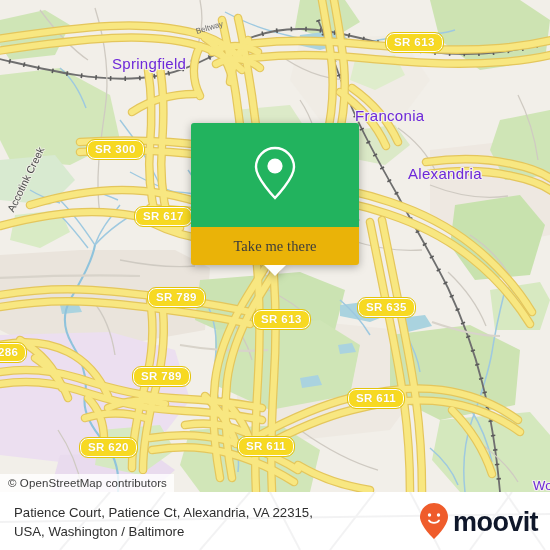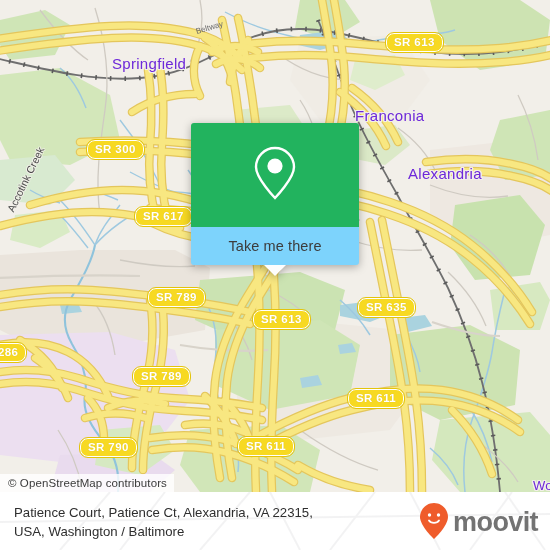--- a/index.html
+++ b/index.html
@@ -82,24 +82,24 @@
     filter: drop-shadow(0 2px 4px rgba(0,0,0,.30));
   }
   #popup-body {
     width: 168px; height: 104px;
     background: #22b35e;
     border-radius: 3px 3px 0 0;
     display: flex; align-items: center; justify-content: center;
   }
   #popup-footer {
     width: 168px; height: 38px;
-    background: #7dd3fc;
+    background: #eab308;
     border-radius: 0 0 3px 3px;
     display: flex; align-items: center; justify-content: center;
-    color: #3c3c3c; font-size: 14.5px; letter-spacing: .1px;
+    color: #3c3c3c; font-size: 14.5px; letter-spacing: .1px; font-family: Liberation Serif, serif;
   }
   #popup-tail {
     position: absolute; left: 50%; top: 142px;
     margin-left: -11px;
     width: 0; height: 0;
     border-left: 11px solid transparent;
     border-right: 11px solid transparent;
     border-top: 11px solid #fdfdfd;
   }
 
@@ -123,21 +123,21 @@
     font-size: 13.2px;
     line-height: 1.42;
     z-index: 2;
   }
   #brand {
     position: relative;
     display: flex; align-items: center; gap: 4px;
     margin-left: auto; padding-right: 12px; z-index: 2;
   }
   #brand-text {
-    color: #737373; font-size: 27px; font-weight: bold;
+    color: #0f172a; font-size: 27px; font-weight: bold;
     letter-spacing: -0.6px; line-height: 1;
   }
 </style>
 </head>
 <body>
 
 <div id="app">
 
   <div id="map">
 
@@ -348,21 +348,21 @@
     <div class="layer">
       <div class="shield" style="left:386px; top:33px;">SR 613</div>
       <div class="shield" style="left:87px;  top:140px;">SR 300</div>
       <div class="shield" style="left:135px; top:207px;text-align:center;">SR 617</div>
       <div class="shield" style="left:-10px; top:343px;">286</div>
       <div class="shield" style="left:148px; top:288px;">SR 789</div>
       <div class="shield" style="left:253px; top:310px;">SR 613</div>
       <div class="shield" style="left:358px; top:298px;">SR 635</div>
       <div class="shield" style="left:133px; top:367px;">SR 789</div>
       <div class="shield" style="left:348px; top:389px;">SR 611</div>
-      <div class="shield" style="left:80px;  top:438px;">SR 790</div>
+      <div class="shield" style="left:80px;  top:438px;">SR 620</div>
       <div class="shield" style="left:238px; top:437px;">SR 611</div>
     </div>
 
     <div id="attribution">© OpenStreetMap contributors</div>
 
     <div id="popup">
       <div id="popup-body">
         <span>
           <svg width="48" height="58" viewBox="0 0 48 58" aria-hidden="true">
             <path d="M24 4 C13.5 4 5 12.5 5 23 C5 34.5 24 54 24 54 C24 54 43 34.5 43 23 C43 12.5 34.5 4 24 4 Z" fill="none" stroke="#ffffff" stroke-width="2.4"></path>

